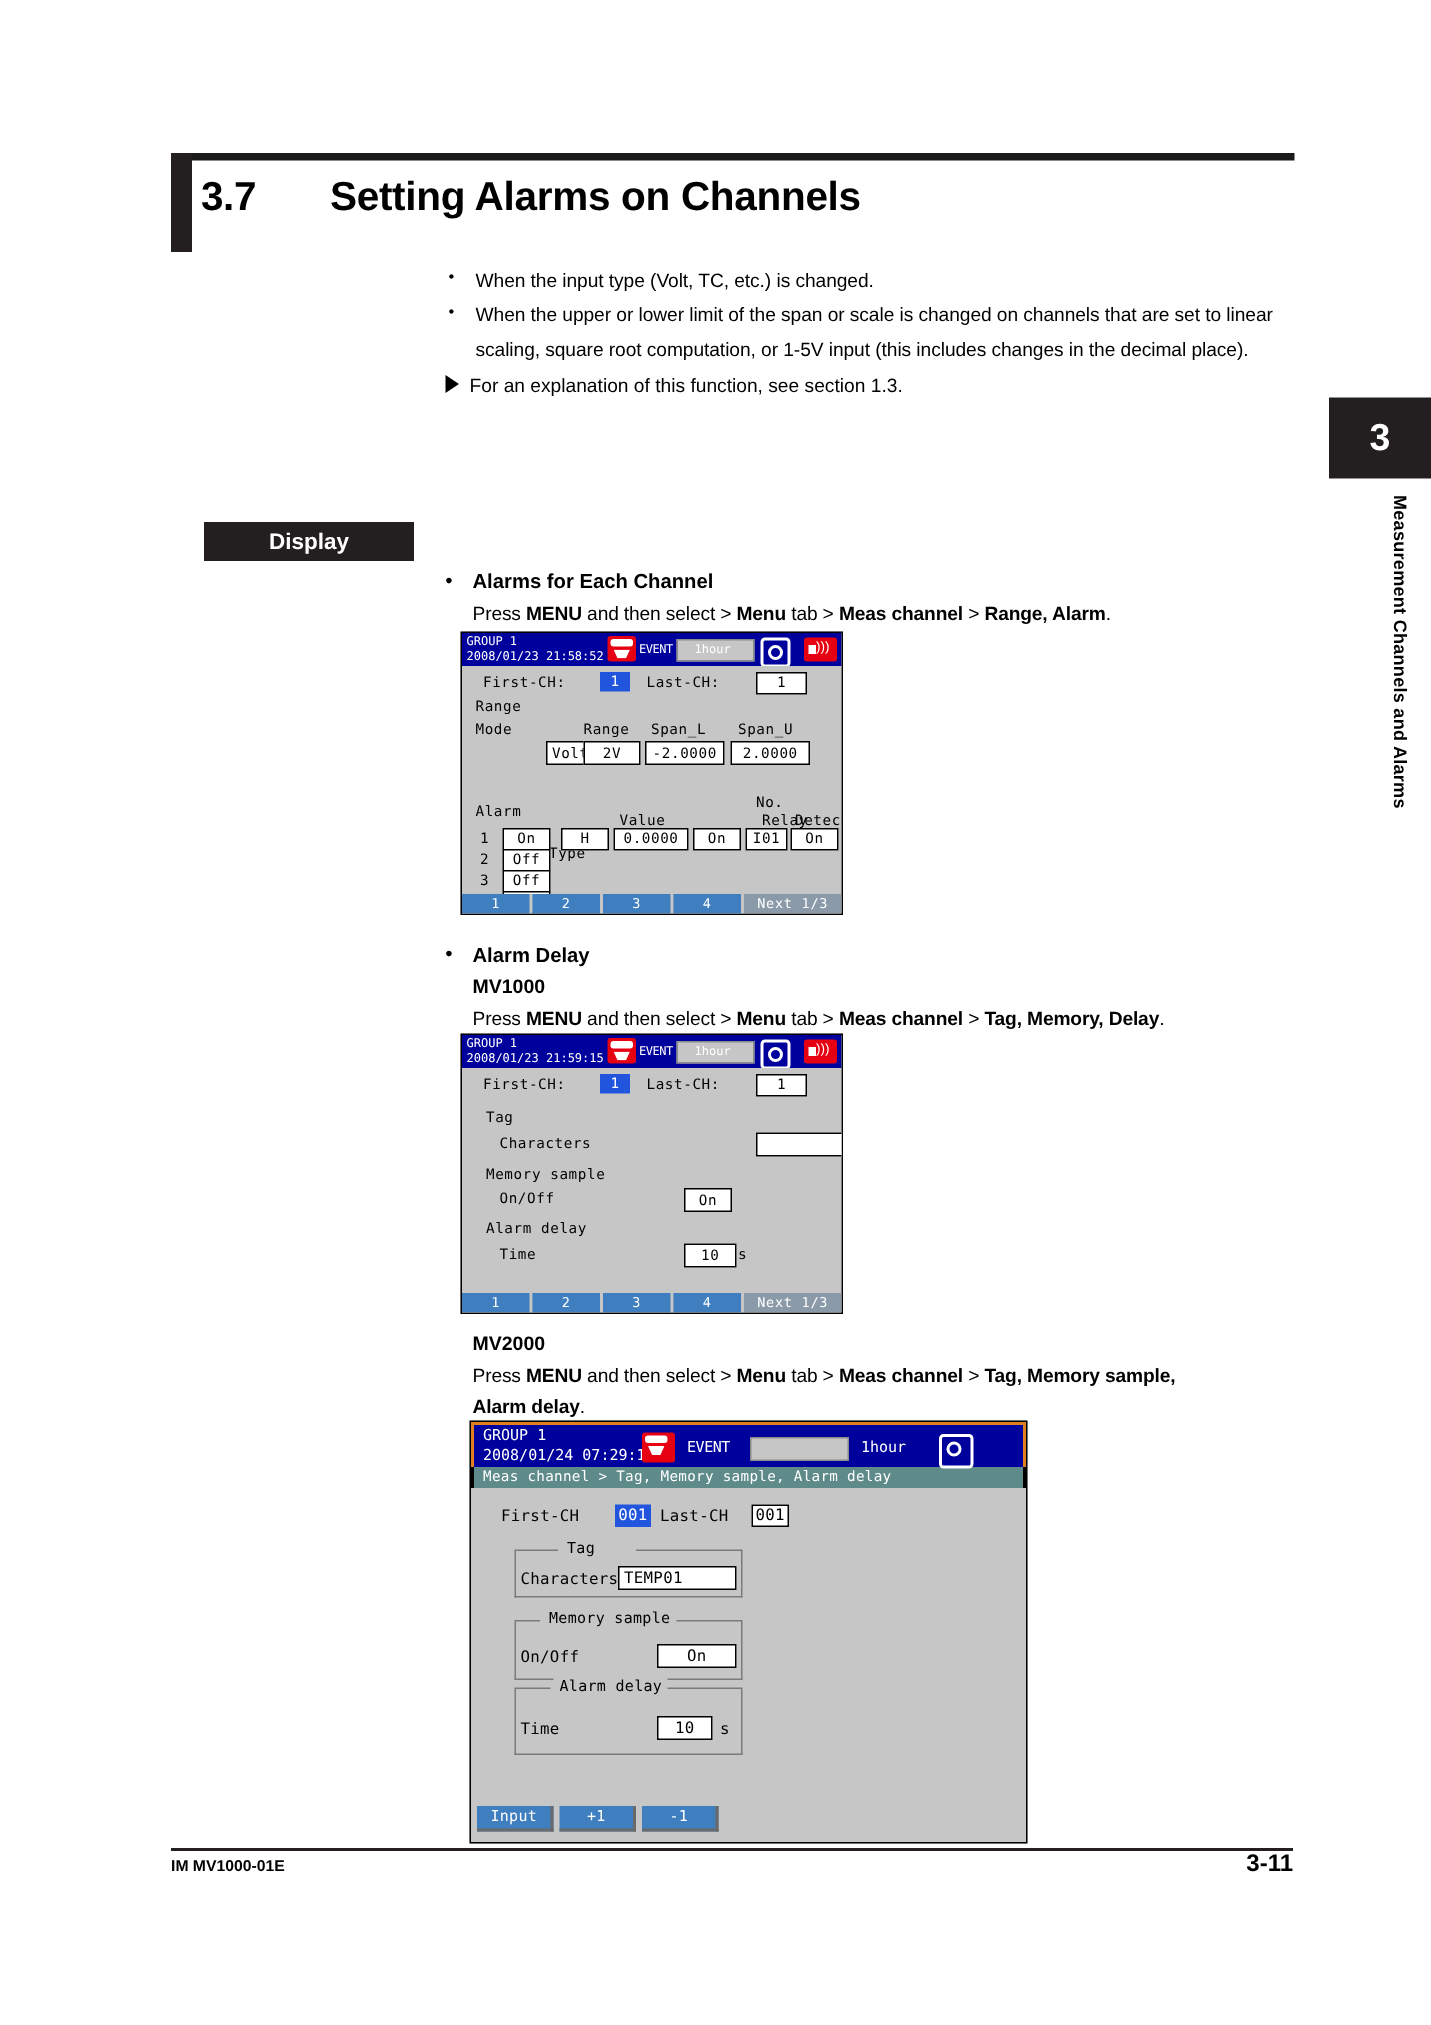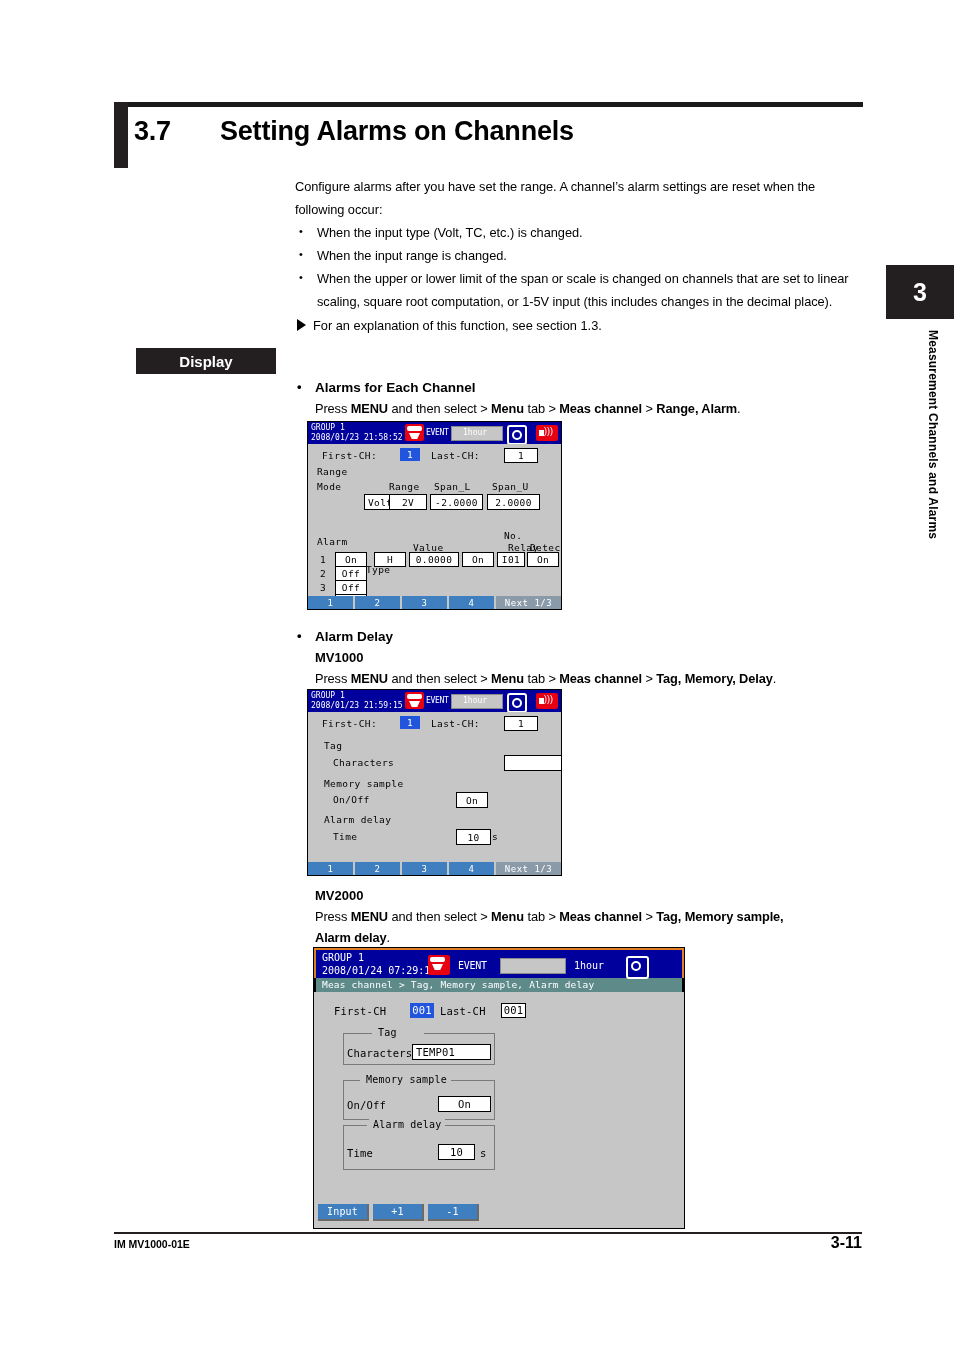--- a/index.html
+++ b/index.html
@@ -469,24 +469,22 @@
 <div class="page">
 
   <div class="sec-rule"></div>
   <div class="sec-tab"></div>
   <div class="sec-head">
     <span class="sec-num">3.7</span>
     <span class="sec-title">Setting Alarms on Channels</span>
   </div>
 
   <div class="body-col">
-    <div class="para">Configure alarms after you have set the range. A channel’s alarm settings are reset when the following occur:</div>
     <ul class="bullets">
       <li>When the input type (Volt, TC, etc.) is changed.</li>
-      <li>When the input range is changed.</li>
       <li>When the upper or lower limit of the span or scale is changed on channels that are set to linear scaling, square root computation, or 1-5V input (this includes changes in the decimal place).</li>
     </ul>
     <div class="xref">
       <span class="tri"></span>
       <span>For an explanation of this function, see section 1.3.</span>
     </div>
   </div>
 
   <div class="display-badge">Display</div>
 

